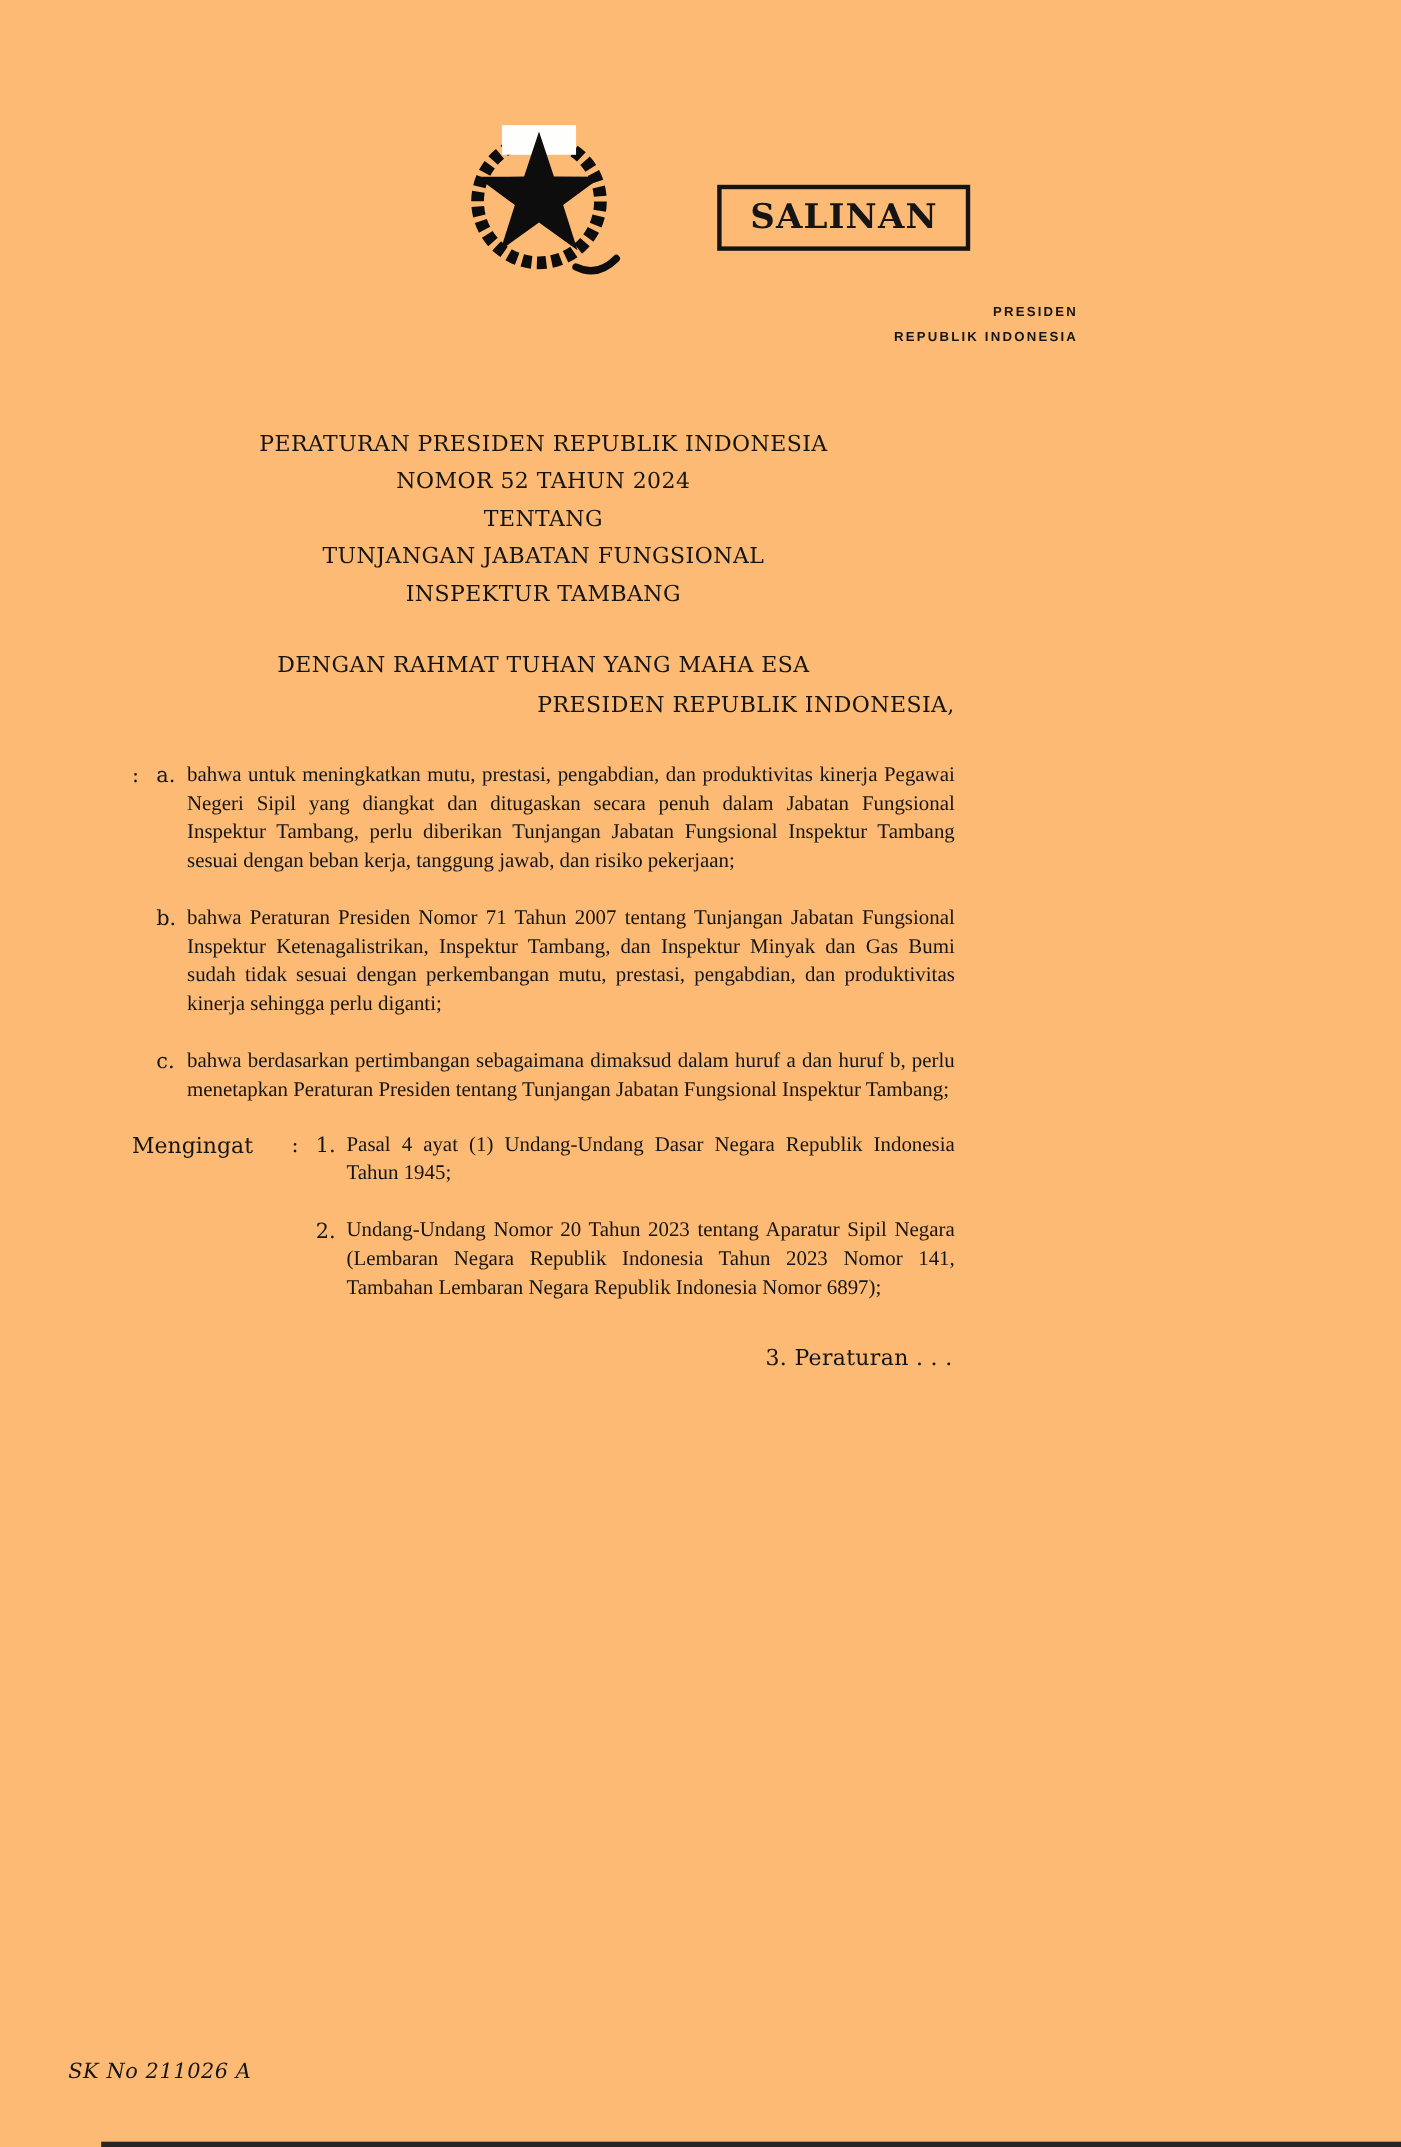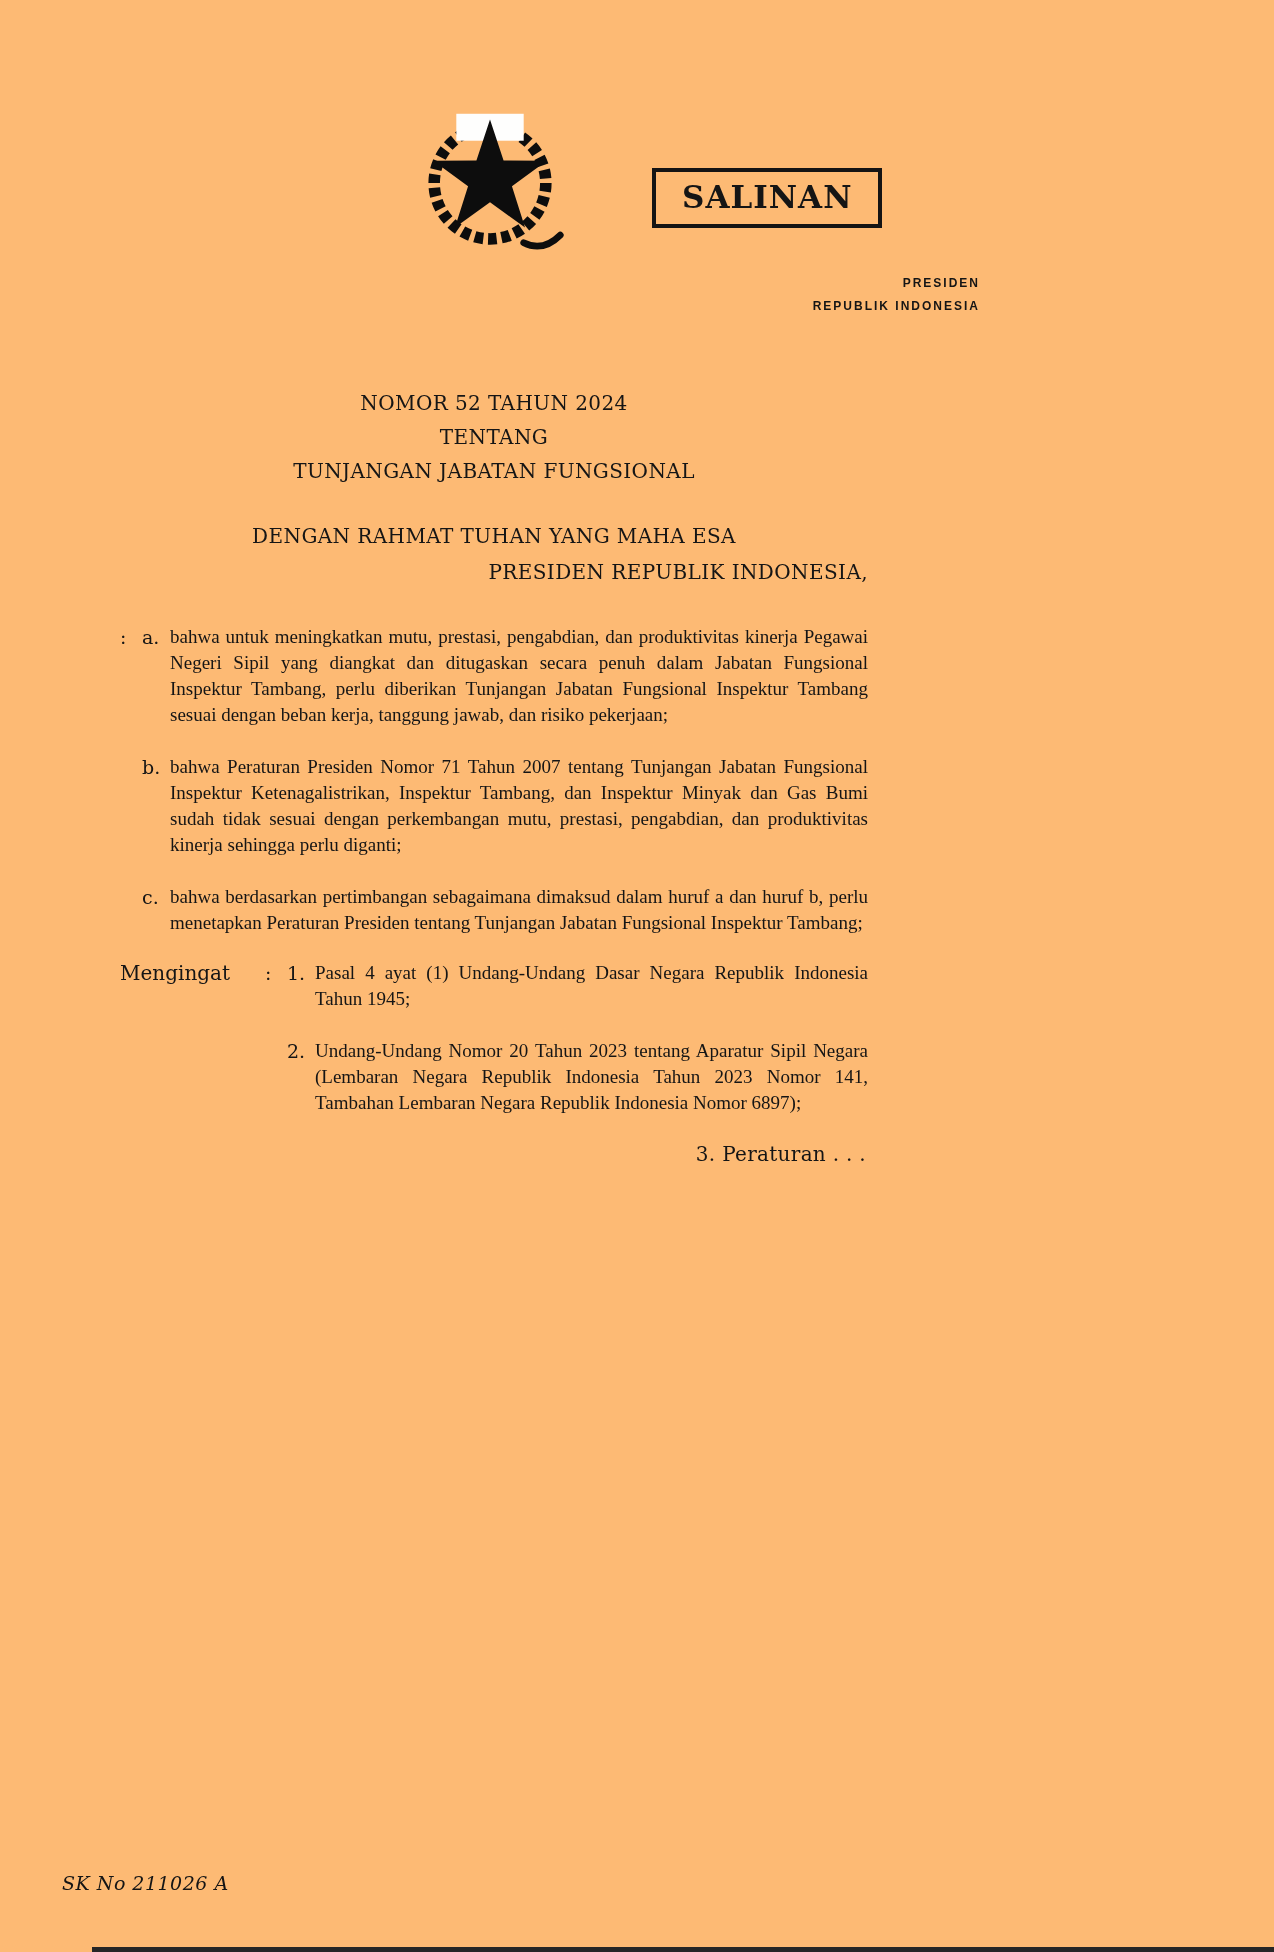--- a/index.html
+++ b/index.html
@@ -50,21 +50,21 @@
   .clause-label { width:145px; flex-shrink:0; font-size:20px; }
   .clause-colon { width:22px; flex-shrink:0; text-align:left; }
   .clause-items { flex:1; }
   .clause-item { display:flex; }
   .clause-item + .clause-item { margin-top:26px; }
   .item-marker { width:28px; flex-shrink:0; }
   .item-text { flex:1; text-align:justify;font-family:Liberation Serif, serif; }
 
   .catchword {
     text-align:right;
-    margin-top:26px;
+    margin-top:38px;
     font-size:20px;
     letter-spacing:0.3px;
     padding-right:2px;
   }
 
   
   .footer {
     position:absolute; left:62px; top:1872px;
     font-size:19px; letter-spacing:0.5px;
     font-family:"DejaVu Serif",serif;
@@ -98,23 +98,25 @@
   </div>
 
   <div class="letterhead">
     <div>PRESIDEN</div>
     <div>REPUBLIK INDONESIA</div>
   </div>
 
   <div class="content">
 
     <div class="title-block">
+      <div>PERATURAN PRESIDEN REPUBLIK INDONESIA</div>
       <div>NOMOR 52 TAHUN 2024</div>
       <div>TENTANG</div>
       <div>TUNJANGAN JABATAN FUNGSIONAL</div>
+      <div>INSPEKTUR TAMBANG</div>
     </div>
 
     <div class="preamble-1">DENGAN RAHMAT TUHAN YANG MAHA ESA</div>
     <div class="preamble-2">PRESIDEN REPUBLIK INDONESIA,</div>
 
     <div class="clause">
       <div class="clause-colon">:</div>
       <div class="clause-items">
         <div class="clause-item">
           <div class="item-marker">a.</div>

